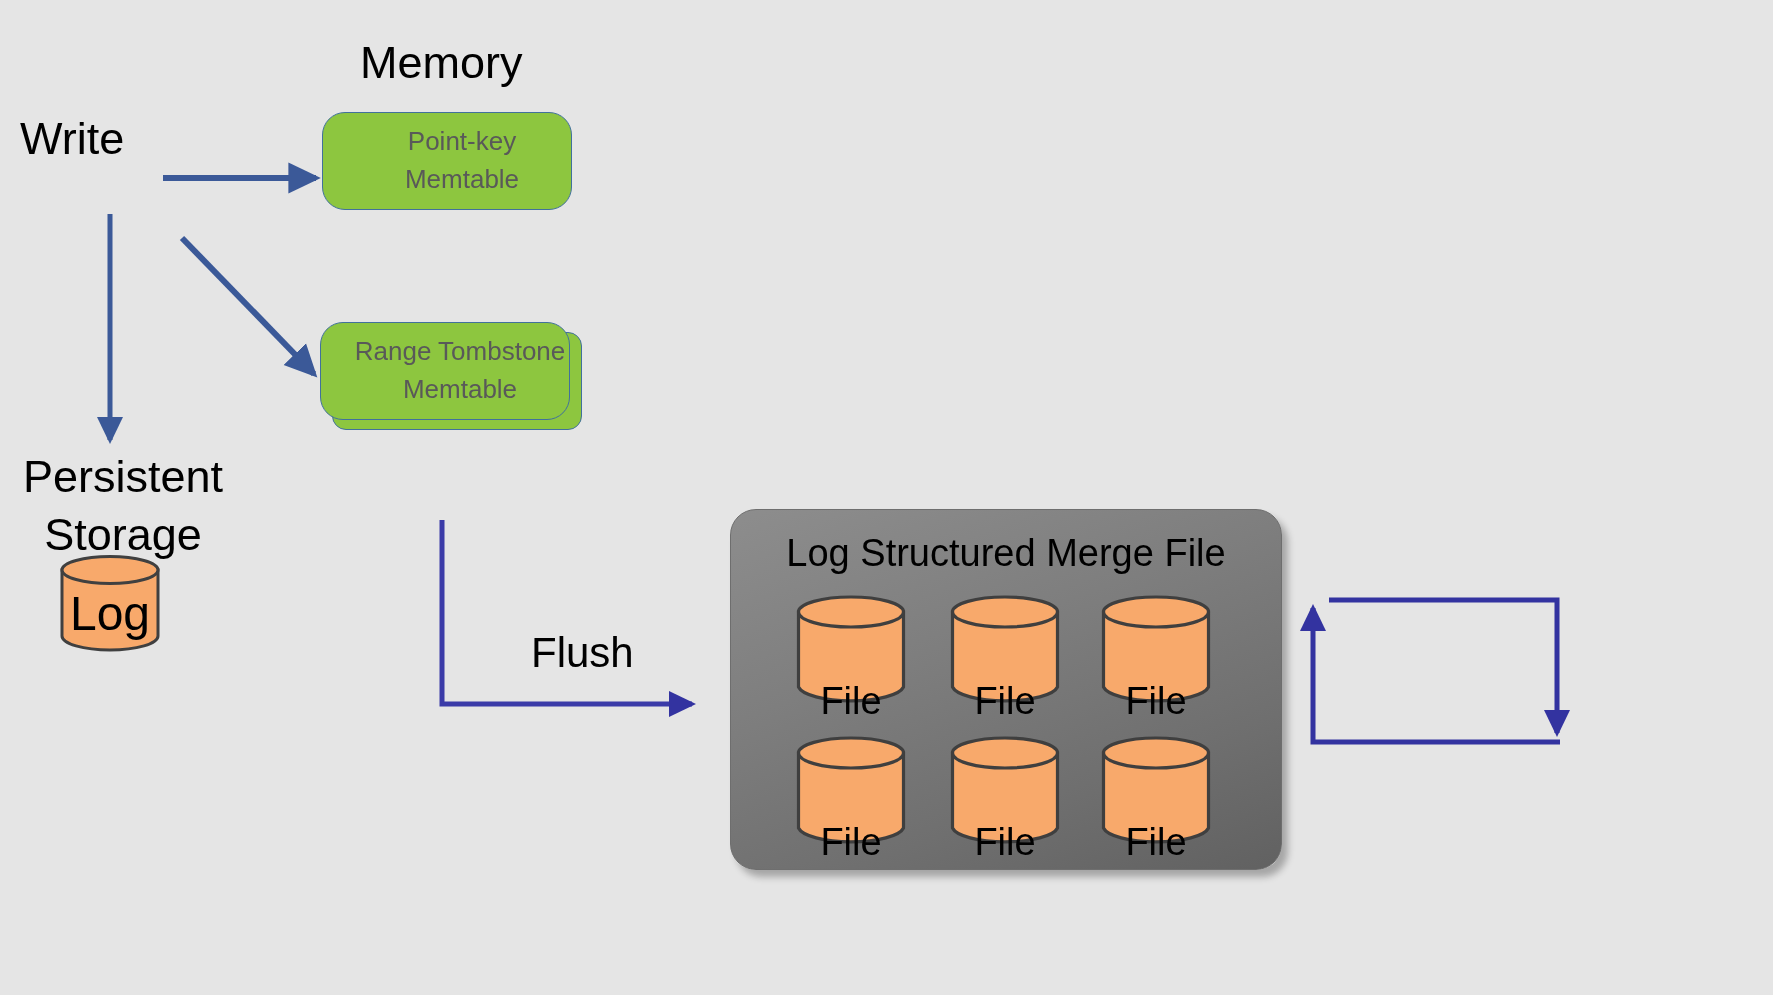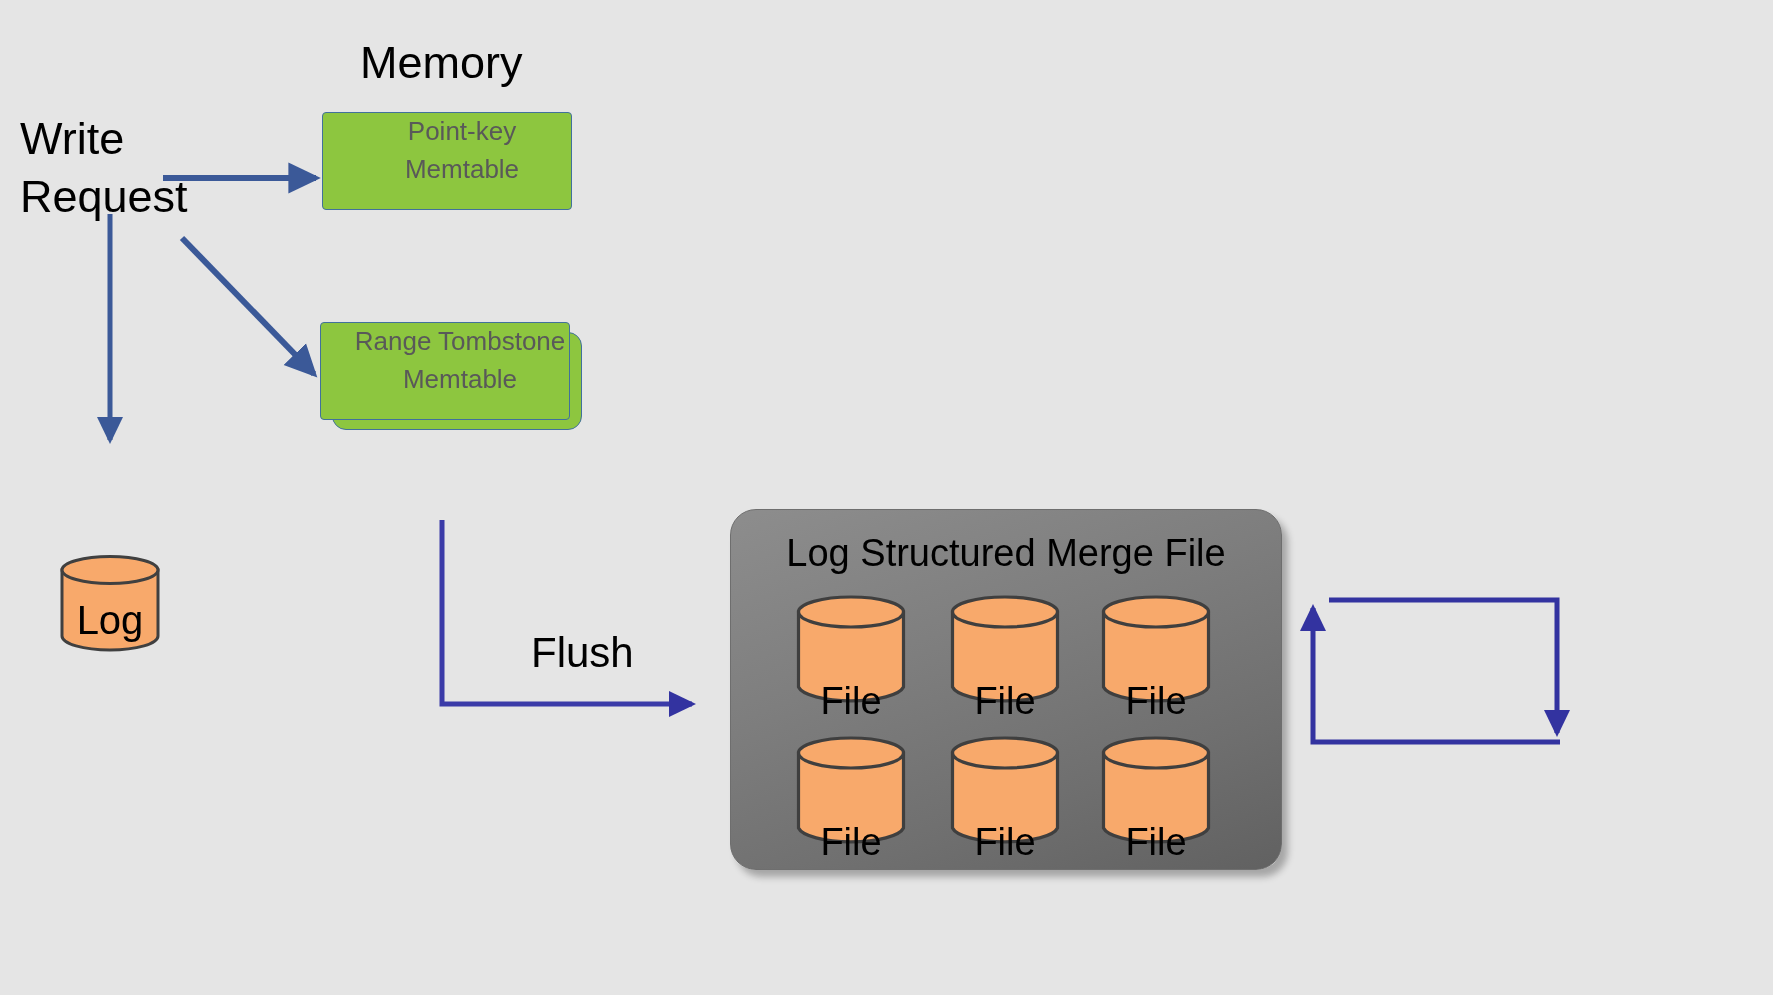--- a/index.html
+++ b/index.html
@@ -43,24 +43,25 @@
     text-align: center;
   }
   #persistent-storage-label span { display: block; }
 
   
   .memtable {
     position: absolute;
     background: #8CC63E;
     background: #8DC63F;
     border: 1.5px solid #41719C;
-    border-radius: 4px;
+    border-radius: 23px;
     display: flex;
     flex-direction: column;
     align-items: center;
+    justify-content: center;
     color: #595959;
     font-size: 26px;
     line-height: 1.45;
     text-align: center;
     box-sizing: border-box;
     padding-left: 30px;
   }
   .memtable .ln { display: block; }
   #point-key-memtable {
     left: 322px; top: 112px;
@@ -87,21 +88,21 @@
   .cylinder svg { display: block; overflow: visible; }
   .cyl-text {
     position: absolute;
     left: 0; right: 0;
     text-align: center;
     color: #000000;
     white-space: nowrap;
   }
 
   #log-cylinder { left: 60px; top: 556px; }
-  #log-cylinder .cyl-text { top: 42px; font-size: 40px; }
+  #log-cylinder .cyl-text { top: 30px; font-size: 48px; }
 
   
   #lsm-box {
     position: absolute;
     left: 730px; top: 509px;
     width: 552px; height: 361px;
     border-radius: 26px;
     border: 1.5px solid #6E6E6E;
     background: linear-gradient(160deg, #8D8D8D 0%, #7E7E7E 38%, #6F6F6F 72%, #616161 100%);
     box-shadow: 6px 7px 7px rgba(0,0,0,0.28);
@@ -142,23 +143,26 @@
 </style>
 </head>
 <body>
 
 <div id="canvas">
 
   <div class="lbl" id="memory-label">Memory</div>
 
   <div class="lbl" id="write-request-label">
     <span>Write</span>
-    <span>Request</span>
-  </div>
-
+  </div>
+
+  <div class="lbl" id="persistent-storage-label">
+    <span>Persistent</span>
+    <span>Storage</span>
+  </div>
 
   <div class="lbl" id="flush-label">Flush</div>
 
 
   <div class="memtable" id="point-key-memtable">
     <span class="ln">Point-key</span>
     <span class="ln">Memtable</span>
   </div>
 
   <div id="range-tombstone-memtable-shadow"></div>

